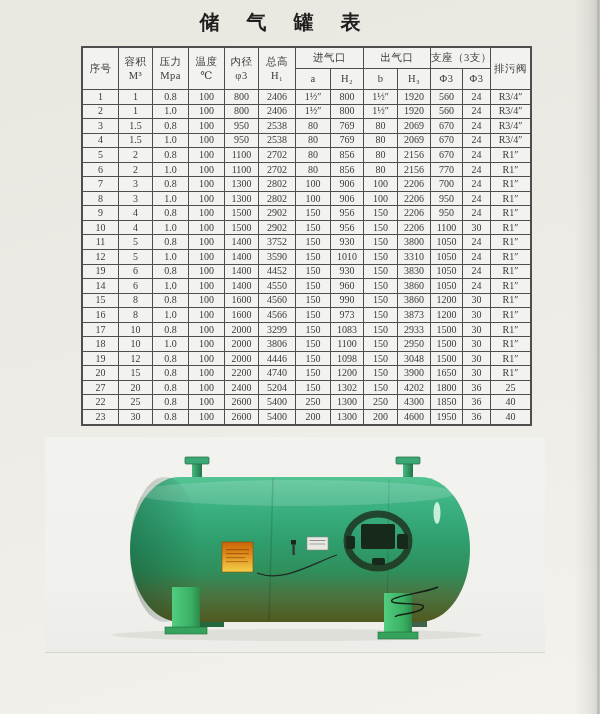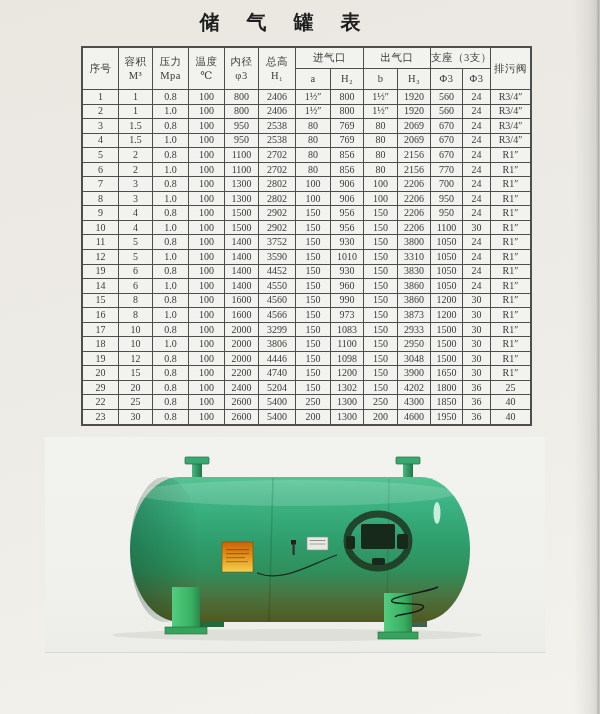--- a/index.html
+++ b/index.html
@@ -393,21 +393,21 @@
           <td>4740</td>
           <td>150</td>
           <td>1200</td>
           <td>150</td>
           <td>3900</td>
           <td>1650</td>
           <td>30</td>
           <td>R1″</td>
         </tr>
         <tr>
-          <td>29</td>
+          <td>27</td>
           <td>20</td>
           <td>0.8</td>
           <td>100</td>
           <td>2400</td>
           <td>5204</td>
           <td>150</td>
           <td>1302</td>
           <td>150</td>
           <td>4202</td>
           <td>1800</td>

